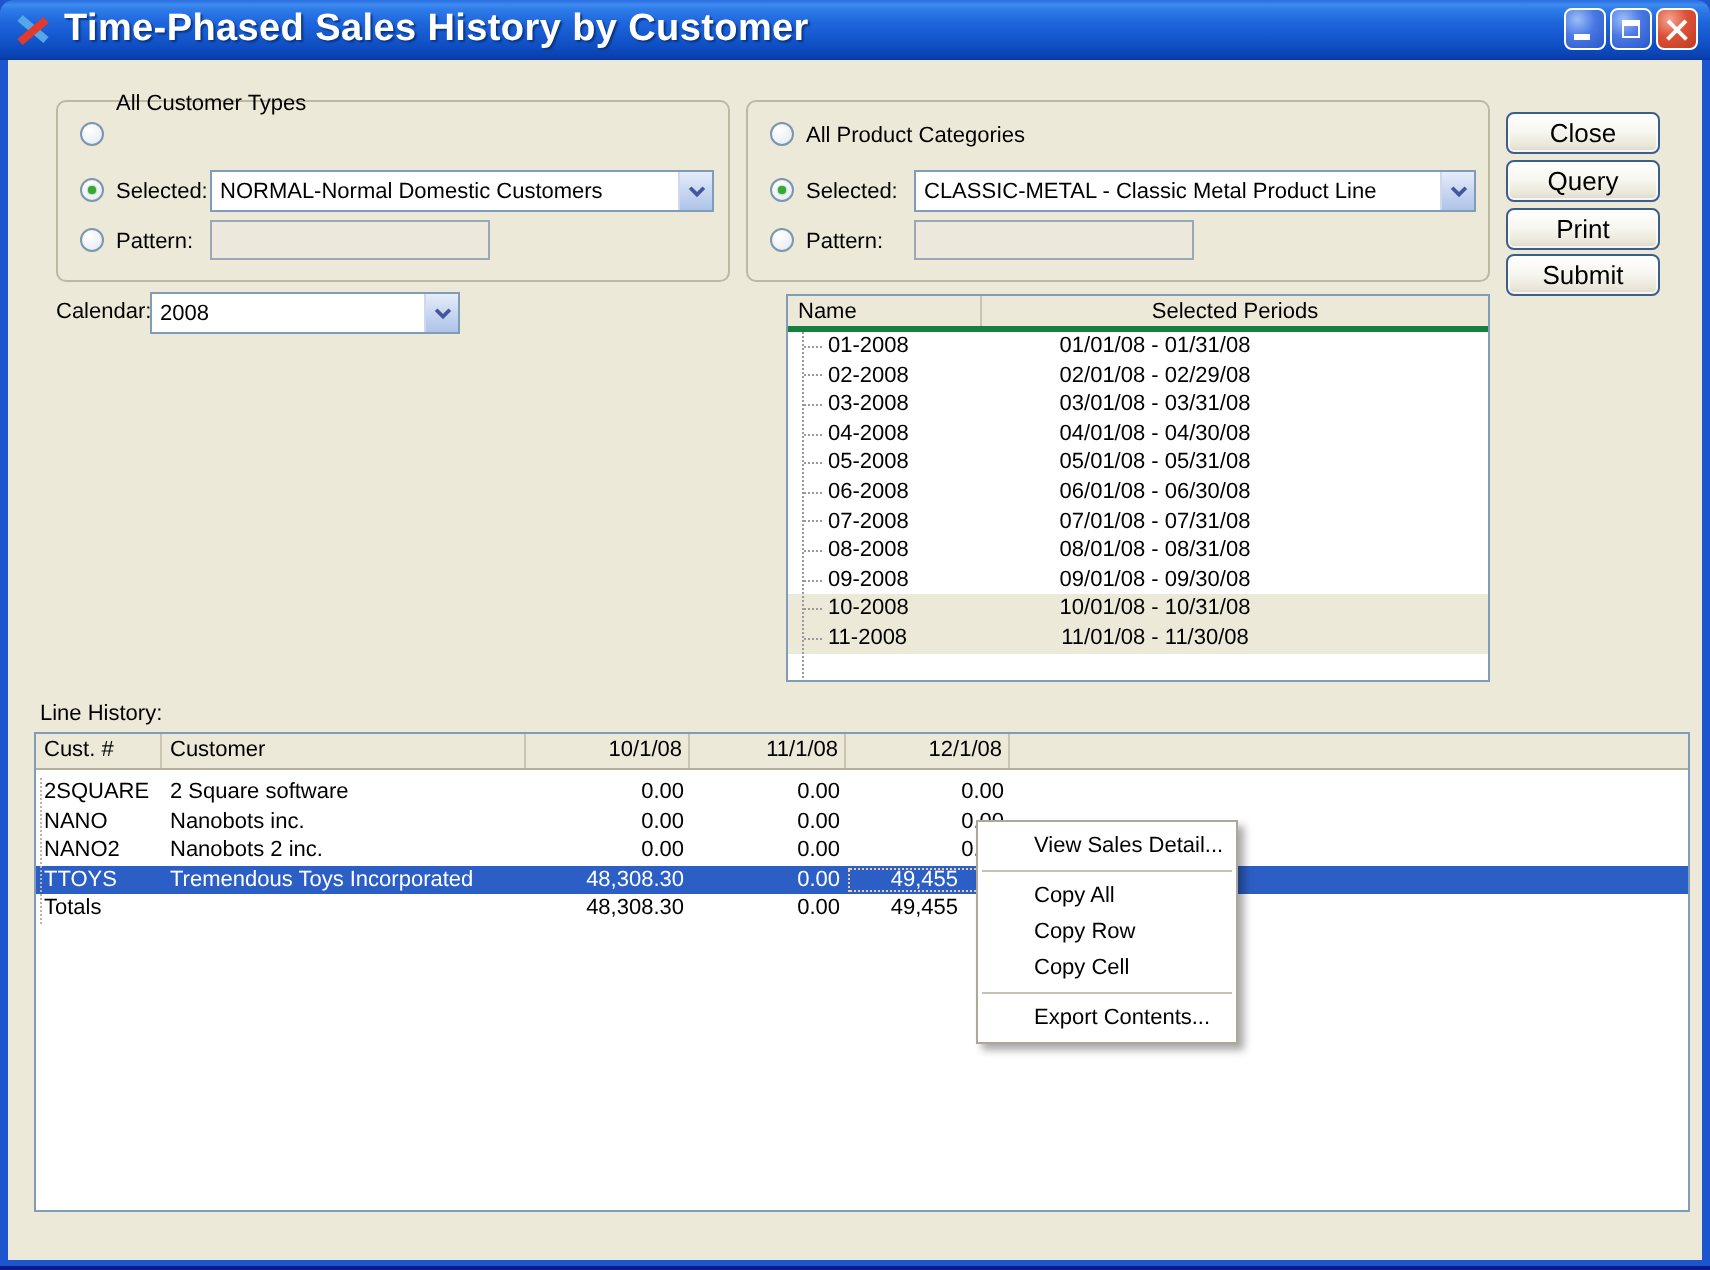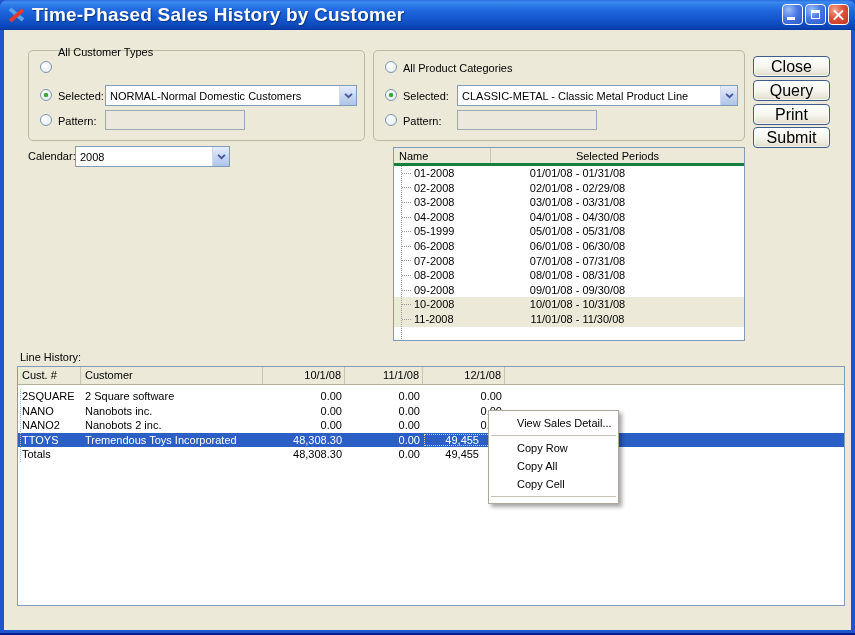--- a/index.html
+++ b/index.html
@@ -36,21 +36,21 @@
   .combo { position:absolute; background:#fff; border:1px solid #7F9DB9; display:flex; align-items:center; }
   .combo .ctext { flex:1; font-size:11px; padding:0 4px; white-space:nowrap; overflow:hidden; }
   .combo .carrow { width:17px; height:100%; border-left:1px solid #CFD8EC;
     background:linear-gradient(180deg,#E6EDFA 0%,#CBD9F2 45%,#AFC4E8 100%); display:flex; align-items:center; justify-content:center; }
   .chev { width:9px; height:6px; }
 
   .pattern-field { position:absolute; background:#ECE9DC; border:1px solid #9AA8B5; }
 
   .xpbtn { position:absolute; width:77px; height:21px; border:1px solid #3C5E8C; border-radius:4px;
     background:linear-gradient(180deg,#FFFFFF 0%,#F6F5EE 50%,#E9E6D8 85%,#DDD8C4 100%);
-    font-size:16px; font-family:"Liberation Sans",sans-serif; text-align:center; line-height:19px; cursor:default;
+    font-size:13px; font-family:"Liberation Sans",sans-serif; text-align:center; line-height:19px; cursor:default;
     box-shadow:inset 0 0 0 1px rgba(255,255,255,.7); }
 
   
   .plist { position:absolute; left:393px; top:147px; width:352px; height:194px; background:#fff; border:1px solid #7F9DB9; }
   .phead { display:flex; height:18px; background:#ECE9D8; border-bottom:3px solid #15803d; font-size:11px; }
   .phead .h1 { width:97px; padding:2px 0 0 5px; border-right:1px solid #C9C5B2; }
   .phead .h2 { flex:1; padding-top:2px; text-align:center; }
   .pbody { position:relative; padding-left:0; }
   .pbody::before { content:''; position:absolute; left:7px; top:0; height:173px; border-left:1px dotted #9a9a9a; }
   .prow { display:flex; height:14.6px; font-size:11px; line-height:14.6px; }
@@ -188,21 +188,21 @@
         <div class="prow">
           <div class="pname">
             <span class="tree-stub"></span>
             <span>04-2008</span>
           </div>
           <div class="pperiod">04/01/08 - 04/30/08</div>
         </div>
         <div class="prow">
           <div class="pname">
             <span class="tree-stub"></span>
-            <span>05-1999</span>
+            <span>05-2008</span>
           </div>
           <div class="pperiod">05/01/08 - 05/31/08</div>
         </div>
         <div class="prow">
           <div class="pname">
             <span class="tree-stub"></span>
             <span>06-2008</span>
           </div>
           <div class="pperiod">06/01/08 - 06/30/08</div>
         </div>
@@ -289,19 +289,20 @@
           <div class="c num" style="width: 82px;">48,308.30</div>
           <div class="c num" style="width: 78px;">0.00</div>
           <div class="c num padR" style="width: 82px;">49,455</div>
         </div>
       </div>
   </div>
 
   <div class="cmenu" id="context-menu">
       <div class="menu-item">View Sales Detail...</div>
       <div class="menu-sep"></div>
+      <div class="menu-item">Copy All</div>
       <div class="menu-item">Copy Row</div>
-      <div class="menu-item">Copy All</div>
       <div class="menu-item">Copy Cell</div>
       <div class="menu-sep"></div>
+      <div class="menu-item">Export Contents...</div>
     </div>
 
 </div>
 
 </body></html>

